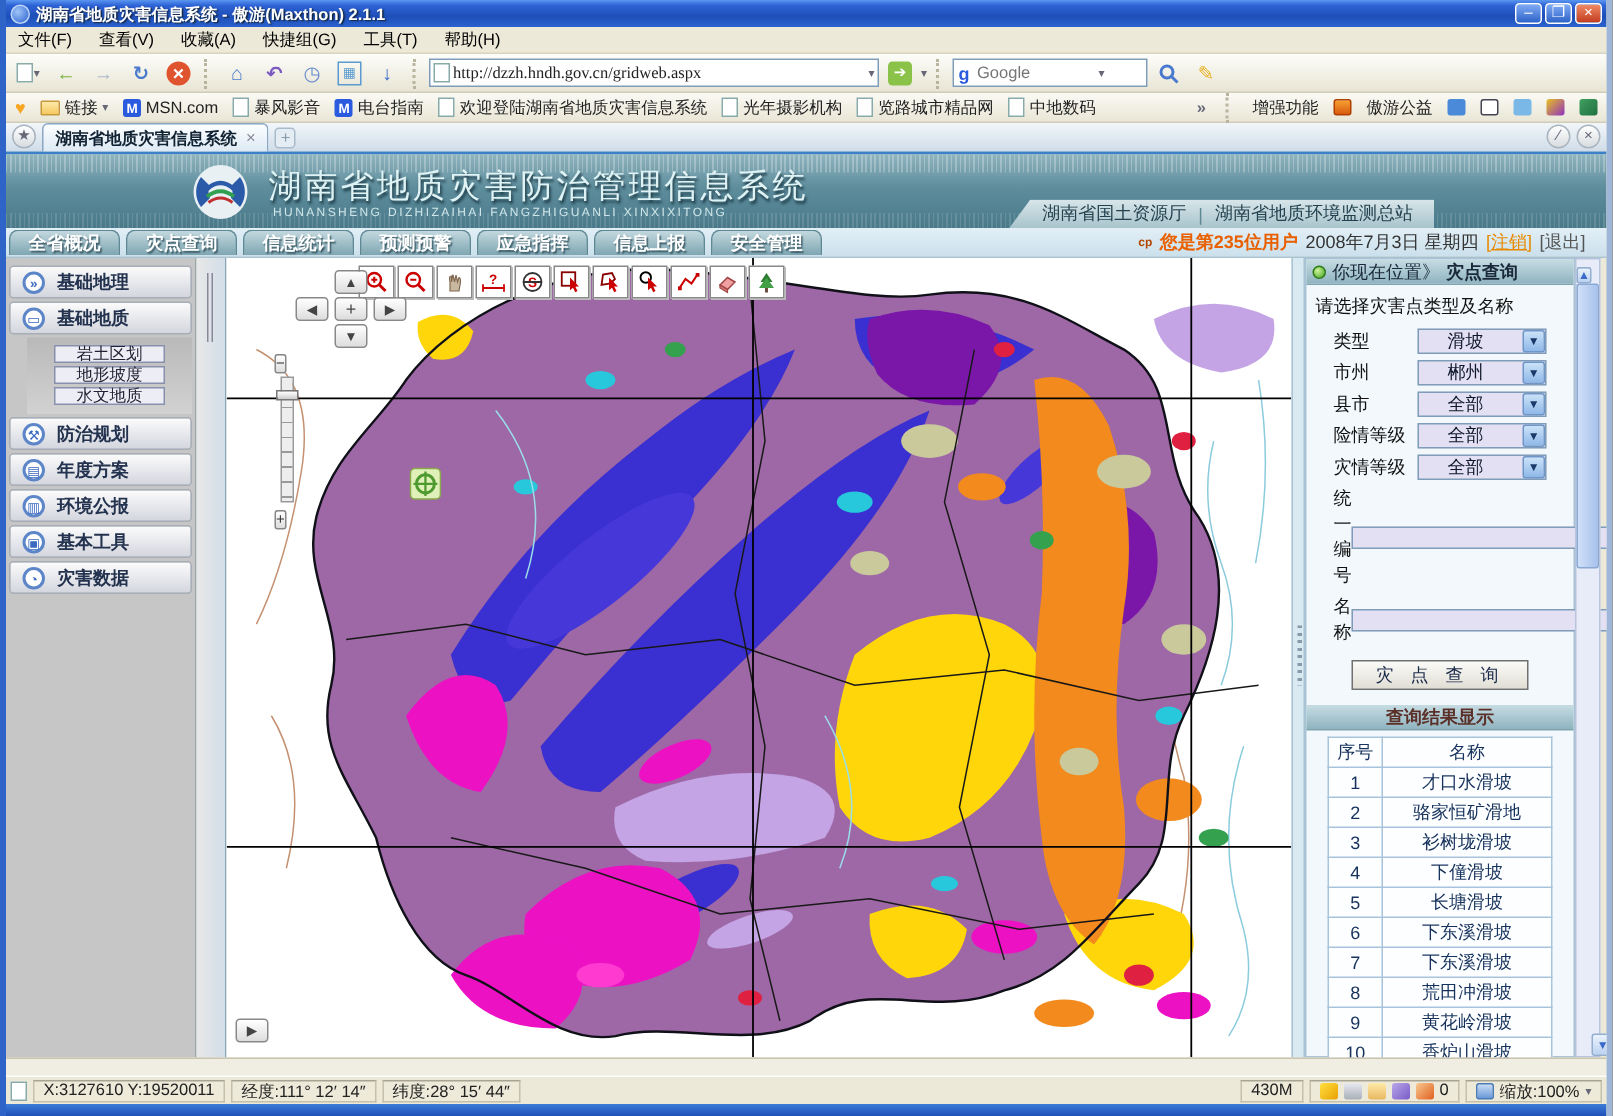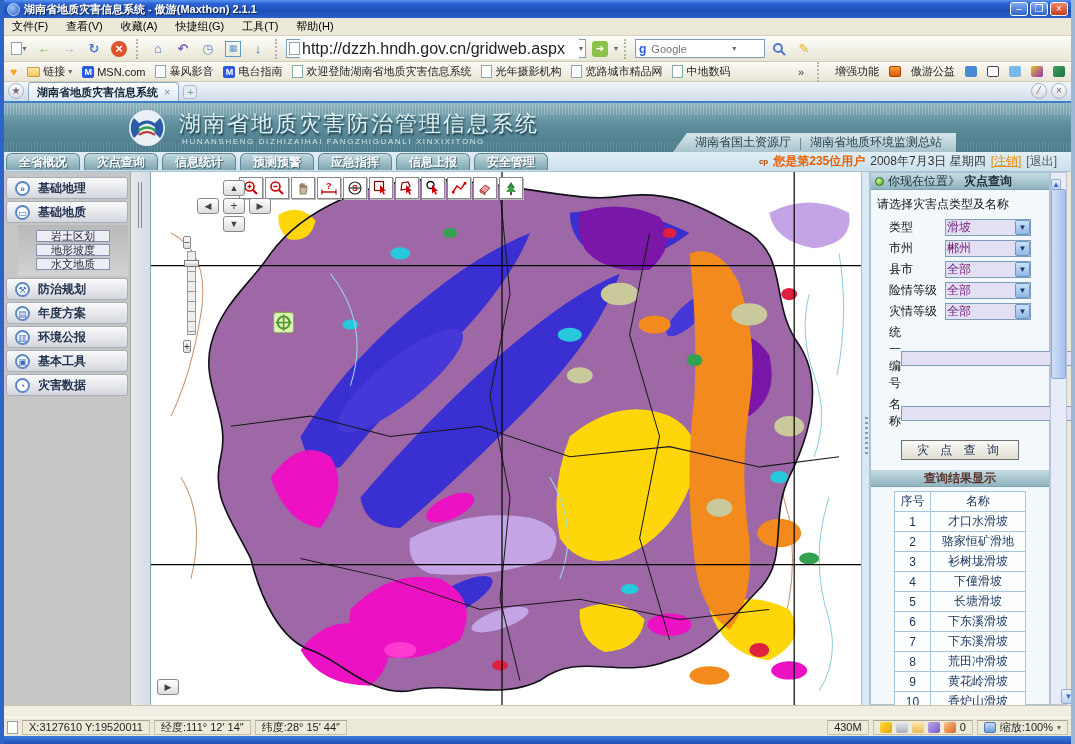--- a/index.html
+++ b/index.html
@@ -14,21 +14,21 @@
   .winbtn.close{background:linear-gradient(180deg,#EF8A66,#C33C1E);}
   #titlebar .logo{width:13px;height:13px;border-radius:50%;background:radial-gradient(circle at 35% 35%,#9FC4F8,#2B62CF);margin-right:4px;border:1px solid #BCD4F8;}
   
   #menubar{left:0;top:18px;right:0;height:18px;background:#ECE9D8;border-bottom:1px solid #D8D4C0;display:flex;align-items:center;gap:18px;padding:0 8px;font-size:11px;color:#000;}
   
   #toolbar{left:0;top:36px;right:0;height:26px;background:linear-gradient(180deg,#FDFDFA,#E8E5D4);border-bottom:1px solid #D0CCB8;display:flex;align-items:center;padding:0 4px;gap:3px;}
   .tbtn{width:22px;height:22px;display:flex;align-items:center;justify-content:center;font-size:14px;border-radius:3px;}
   .tico{width:16px;height:16px;display:inline-block;text-align:center;line-height:16px;font-size:13px;font-weight:bold;}
   .sep{width:5px;height:20px;border-left:2px dotted #B8B4A0;margin:0 3px;}
   #urlbox{flex:0 0 300px;height:19px;background:#fff;border:1px solid #7F9DB9;display:flex;align-items:center;padding:0 2px;}
-  #urlbox input{border:none;outline:none;flex:1;font-size:16px;font-family:Liberation Sans, sans-serif;color:#222;}
+  #urlbox input{border:none;outline:none;flex:1;font-size:11px;font-family:Liberation Serif, serif;color:#222;}
   #searchbox{flex:0 0 130px;height:19px;background:#fff;border:1px solid #7F9DB9;display:flex;align-items:center;padding:0 3px;gap:3px;}
   #searchbox input{border:none;outline:none;width:80px;font-size:11px;color:#999;}
   .gicon{color:#2A5ADE;font-weight:bold;font-size:12px;}
   .pageico{width:11px;height:13px;background:#fff;border:1px solid #8AA;display:inline-block;}
   
   #linksbar{left:0;top:62px;right:0;height:20px;background:linear-gradient(180deg,#FBFAF4,#E9E6D6);border-bottom:1px solid #D0CCB8;display:flex;align-items:center;gap:10px;padding:0 6px;font-size:11px;color:#222;}
   #linksbar .lk{display:flex;align-items:center;gap:3px;}
   .mico{width:12px;height:12px;background:#2A5ADE;color:#fff;font-size:9px;font-weight:bold;text-align:center;line-height:12px;border-radius:2px;}
   .heart{color:#F6A623;font-size:12px;}
   .folder{width:13px;height:10px;background:linear-gradient(180deg,#FFE9A8,#F4C960);border:1px solid #C89A40;border-radius:1px;}
@@ -78,28 +78,28 @@
   #rsplit{left:857px;top:172px;width:9px;bottom:39px;background:#D8E9F2;border-left:1px solid #A8C4D4;border-right:1px solid #A8C4D4;}
   #rsplit .grip{position:absolute;left:3px;top:46%;width:3px;height:40px;background:repeating-linear-gradient(180deg,#89A 0 2px,transparent 2px 5px);}
   #rpanel{left:866px;top:172px;width:180px;bottom:39px;background:#F2F8FC;border:1px solid #A8C4D4;font-size:12px;color:#222;}
   .panelhead{height:17px;background:linear-gradient(180deg,#C6DCE2,#8FB4C0);border-bottom:1px solid #7FA4B0;display:flex;align-items:center;gap:4px;padding:0 4px;font-size:12px;color:#1A2A3A;}
   .greendot{width:9px;height:9px;border-radius:50%;background:radial-gradient(circle at 35% 35%,#CFF49A,#3FA520);border:1px solid #2E7A18;}
   #form{padding:4px 6px;}
   .formtitle{font-size:12px;color:#111;margin:2px 0 6px;}
   .frow{display:flex;align-items:center;margin:4px 12px;}
   .flabel{width:56px;font-size:12px;color:#111;}
   .fselect{flex:1;height:17px;background:#E2E0F2;border:1px solid #7F9DB9;display:flex;align-items:center;}
-  .fselect .val{flex:1;padding-left:1px;font-size:12px;color:#701a75;}
+  .fselect .val{flex:1;padding-left:19px;font-size:12px;color:#0f172a;}
   .dropbtn{width:15px;height:15px;background:linear-gradient(180deg,#CBE2F8,#8FB8E8);border:1px solid #6E96C8;border-radius:2px;color:#1A3A6A;font-size:8px;text-align:center;line-height:14px;}
   .ftext{flex:1;height:15px;background:#E2E0F2;border:1px solid #7F9DB9;}
   #querybtn{display:block;margin:10px auto 6px;width:118px;height:20px;background:linear-gradient(180deg,#FBFBF8,#E0DED4);border:1px solid #707070;font-size:12px;color:#1A2A4A;letter-spacing:4px;text-align:center;line-height:19px;}
   #results{margin-top:4px;}
   .summary{text-align:center;font-size:12px;color:#16325C;padding:5px 0;}
   .summary .red{color:#E00000;}
-  #rtable{width:132px;margin:0 auto;border-collapse:collapse;font-size:12px;color:#16325C;}
+  #rtable{width:150px;margin:0 auto;border-collapse:collapse;font-size:12px;color:#16325C;}
   #rtable td{border:1px solid #A8C4DC;height:20px;text-align:center;background:#FDFEFF;}
   #rtable .c1{width:36px;}
   
   #pagescroll{left:1046px;top:172px;width:17px;bottom:39px;background:#E8ECF8;border:1px solid #B8C4DC;}
   .scrbtn{width:15px;height:15px;background:linear-gradient(180deg,#EAF2FC,#BCD2F0);border:1px solid #94AEd0;border-radius:2px;color:#3A6ACA;font-size:8px;text-align:center;line-height:14px;}
   .scrbtn.dn{position:absolute;bottom:0;}
   #scrthumb{position:absolute;left:0px;top:16px;width:15px;height:190px;background:linear-gradient(90deg,#CFDFF8,#A8C2EC);border:1px solid #8AA8D4;border-radius:2px;}
   
   #pagegap{left:0;bottom:27px;right:0;height:12px;background:#F0EEE2;border-top:1px solid #C8C4B0;}
   #statusbar{left:0;bottom:8px;right:0;height:19px;background:#ECE9D8;border-top:1px solid #fff;display:flex;align-items:center;font-size:11px;color:#222;padding:0 3px;gap:4px;}

